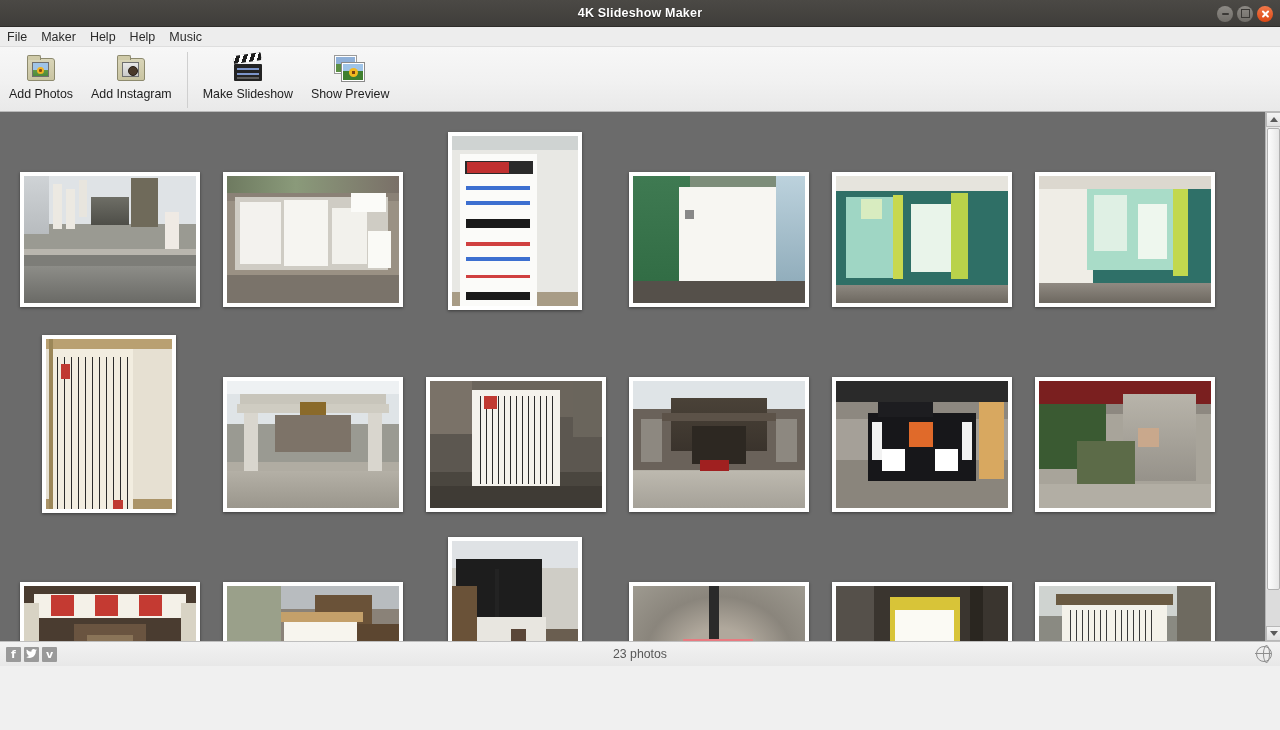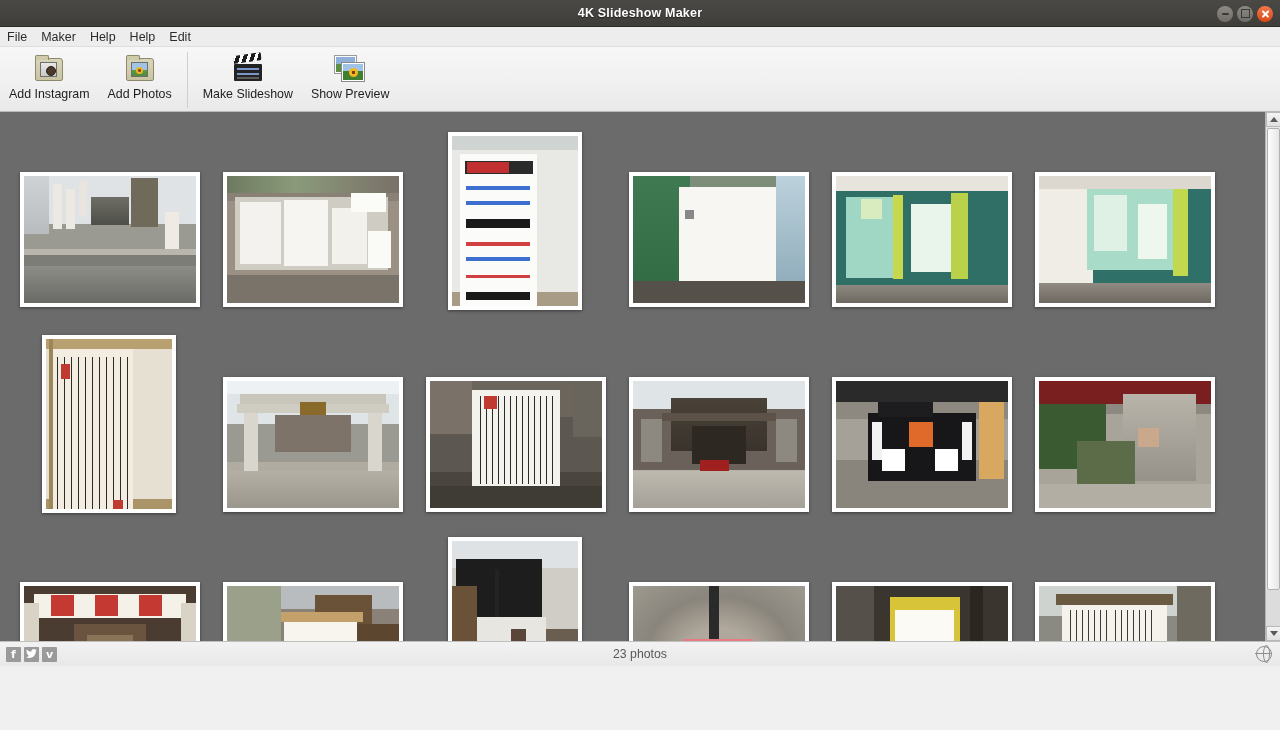--- a/index.html
+++ b/index.html
@@ -315,40 +315,40 @@
       <div class="wbtn max"></div>
       <div class="wbtn close"></div>
     </div>
   </div>
 
   <div class="menubar">
     <div class="menu-item">File</div>
     <div class="menu-item">Maker</div>
     <div class="menu-item">Help</div>
     <div class="menu-item">Help</div>
-    <div class="menu-item">Edit</div>
+    <div class="menu-item">Music</div>
   </div>
 
   <div class="toolbar">
     <div class="tb-group">
+
+      <div class="tb-btn">
+        <div class="tb-icon">
+          <div class="ic-folder"></div>
+          <div class="ic-inner ic-photo-thumb"></div>
+        </div>
+        <span class="tb-label">Add Photos</span>
+      </div>
 
       <div class="tb-btn">
         <div class="tb-icon">
           <div class="ic-folder"></div>
           <div class="ic-inner ic-insta"></div>
         </div>
         <span class="tb-label">Add Instagram</span>
-      </div>
-
-      <div class="tb-btn">
-        <div class="tb-icon">
-          <div class="ic-folder"></div>
-          <div class="ic-inner ic-photo-thumb"></div>
-        </div>
-        <span class="tb-label">Add Photos</span>
       </div>
 
 
     </div>
 
     <div class="tb-sep"></div>
 
     <div class="tb-group">
 
       <div class="tb-btn">

